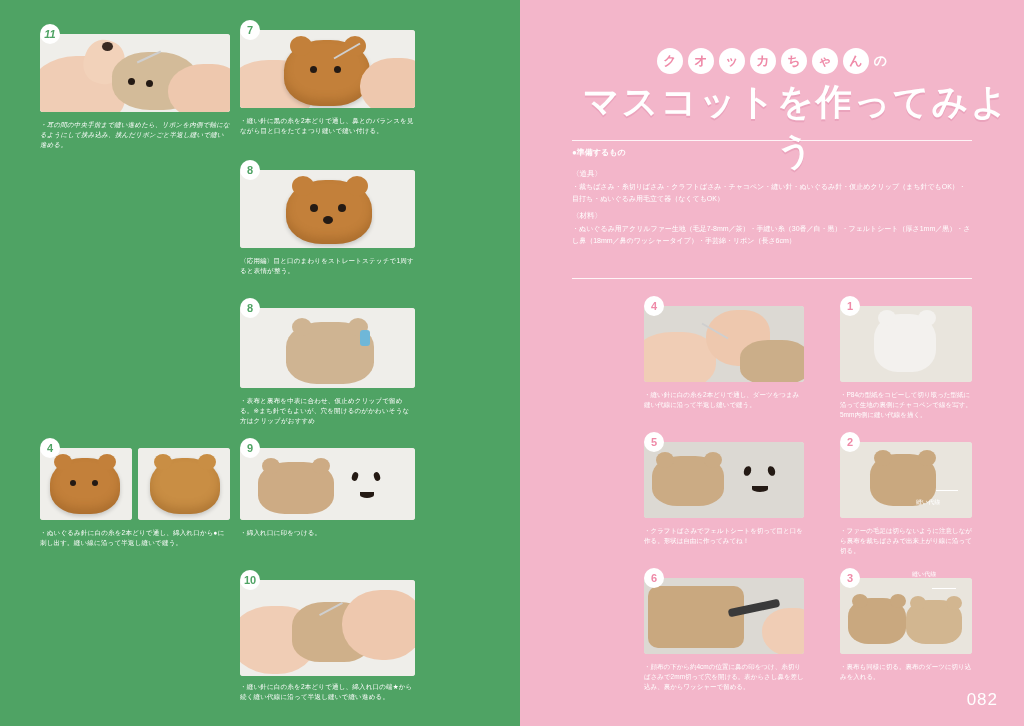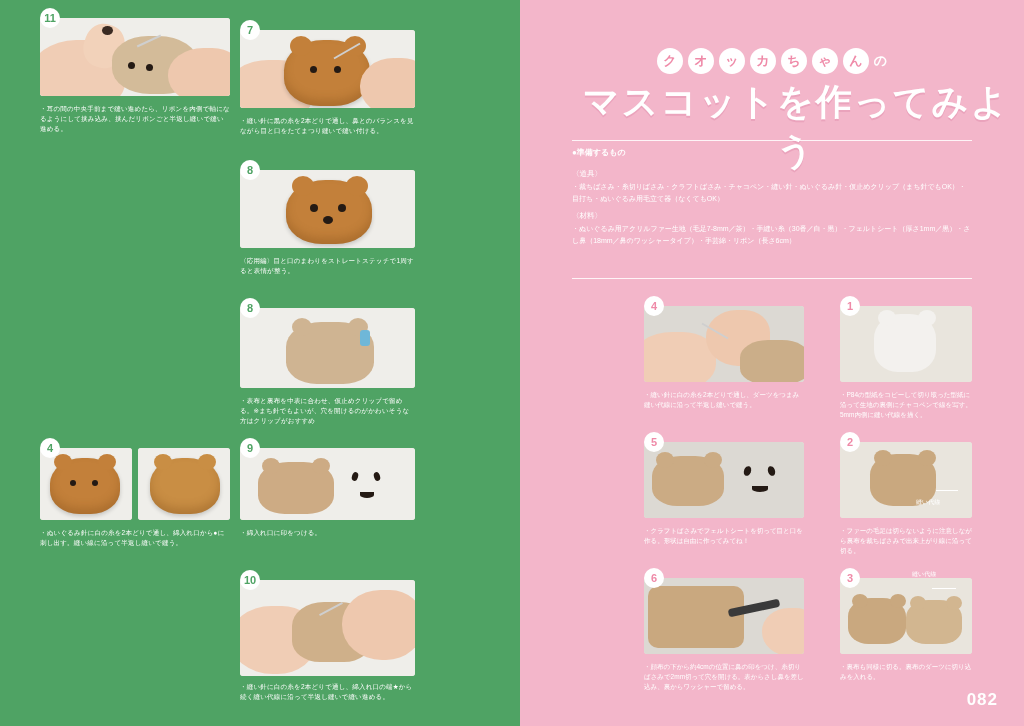--- a/index.html
+++ b/index.html
@@ -100,31 +100,31 @@
   }
   .rstep{position:absolute;}
   .rnum{
     position:absolute;left:0;top:0;width:20px;height:20px;border-radius:50%;
     background:#ffffff;color:#ef8aa8;font-size:11px;font-weight:bold;
     display:flex;align-items:center;justify-content:center;z-index:5;
   }
   .rcaption{position:absolute;font-size:6.5px;line-height:1.55;color:#ffffff;}
   .pagenum{
     position:absolute;right:26px;bottom:16px;color:#ffffff;
-    font-size:17px;font-weight:bold;letter-spacing:1px;
+    font-size:17px;font-weight:normal;letter-spacing:1px;
   }
 </style>
 </head>
 <body>
 
 <div class="page">
 
   <div class="left-page">
 
-    <div class="step" style="left:40px;top:8px;width:190px;height:120px;">
+    <div class="step" style="left:40px;top:24px;width:190px;height:120px;font-style:italic;">
       <div class="num-badge">11</div>
       <div class="photo" style="width:190px;height:78px;">
         <div class="scene bg-white">
           <div class="hand" style="left:-10px;top:22px;width:96px;height:72px;"></div>
           <div class="finger" style="left:44px;top:6px;width:40px;height:44px;transform:rotate(18deg);"></div>
           <div class="nail" style="left:62px;top:8px;width:11px;height:9px;background:#3a2a22;"></div>
           <div class="felt" style="left:72px;top:18px;width:86px;height:58px;background:#d3bb99;border-radius:42% 46% 40% 44%;"></div>
           <div class="eye" style="left:88px;top:44px;width:7px;height:7px;"></div>
           <div class="eye" style="left:106px;top:46px;width:7px;height:7px;"></div>
           <div class="hand" style="left:128px;top:30px;width:74px;height:56px;background:#eec8ae;"></div>

